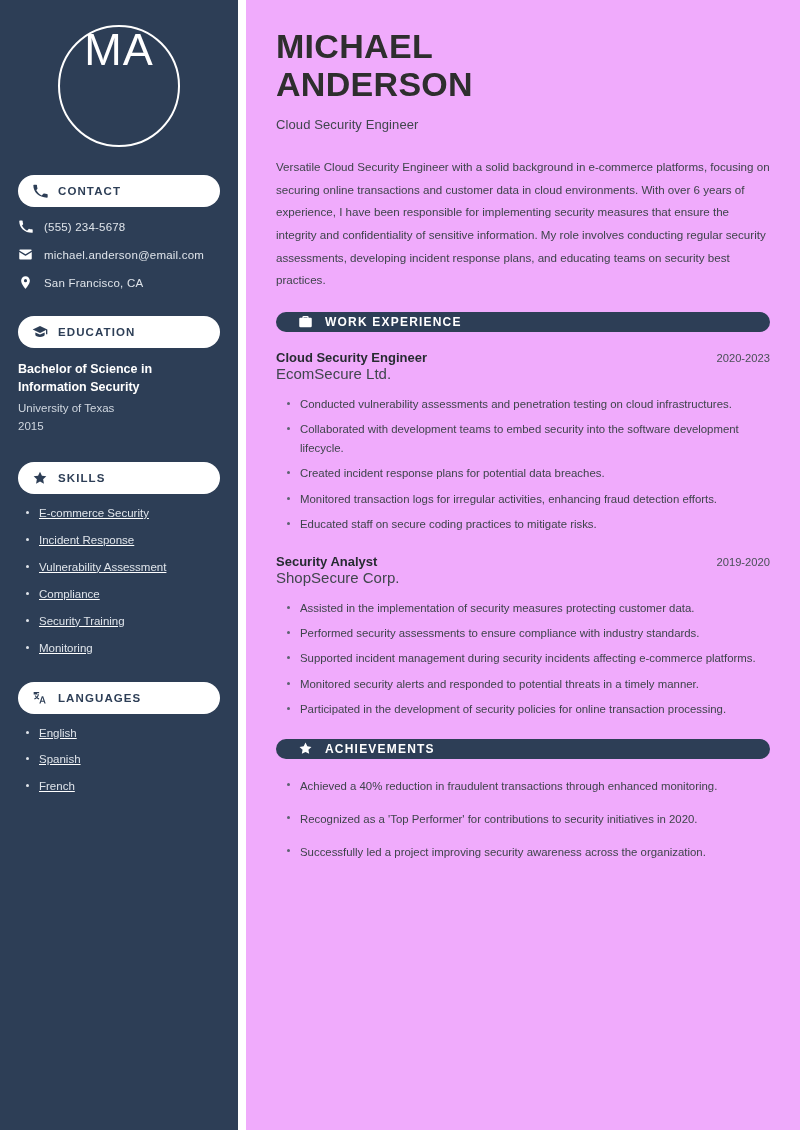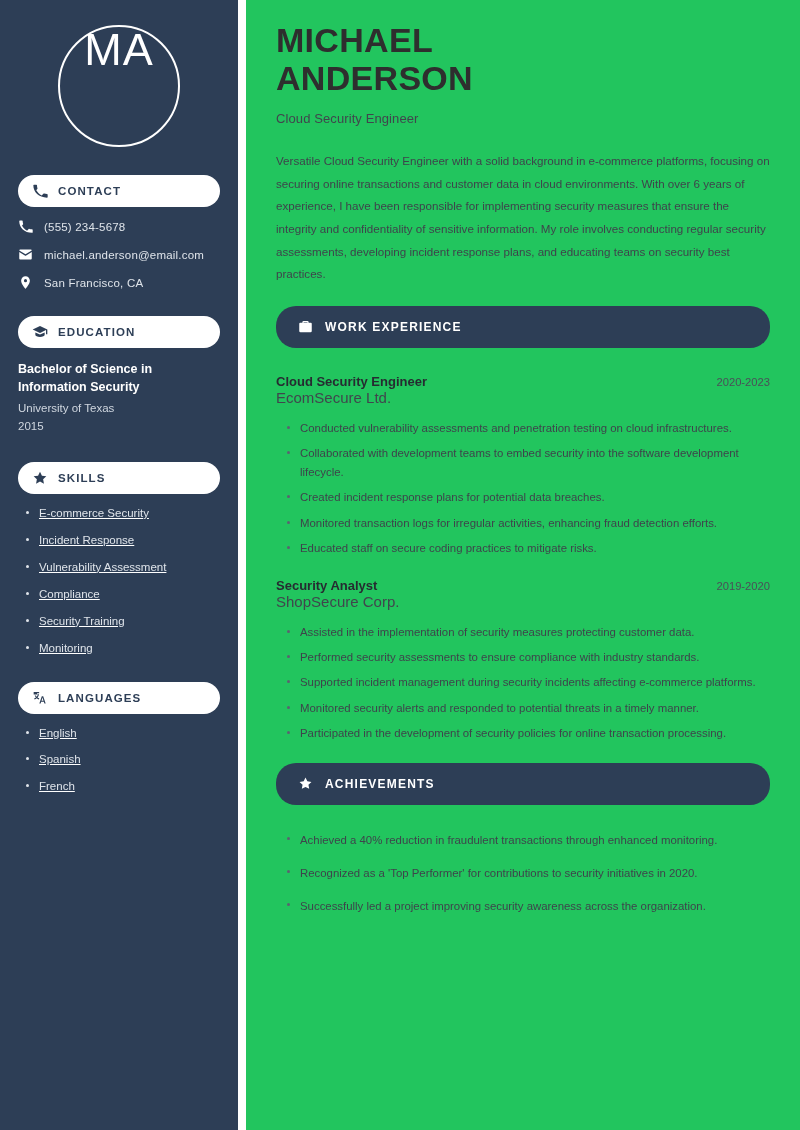--- a/index.html
+++ b/index.html
@@ -91,45 +91,45 @@
     position: absolute; left: 0; top: 5px;
     width: 3px; height: 3px; border-radius: 50%;
     background: #dfe4ea;
   }
   .bullet-list.langs li { margin-bottom: 12px; }
 
   
   .gutter { width: 8px; flex: 0 0 8px; background: #ffffff; }
   .main {
     flex: 1 1 auto;
-    background: #22c55e;
-    padding: 21px 30px 0 30px;
+    background: #f0abfc;
+    padding: 27px 30px 0 30px;
     min-width: 0;
   }
   .name {
     font-size: 34px; font-weight: 700; color: #2e2e2e;
     line-height: 1.12; letter-spacing: .3px;
     text-transform: uppercase;
   }
   .role {
     font-size: 13px; color: #40464d; margin-top: 14px; letter-spacing: .1px;
   }
   .summary {
     font-size: 11.6px; color: #3e444b; line-height: 1.95;
     margin-top: 24px; margin-bottom: 20px;
     text-align: left;
   }
 
   .section-bar {
     background: #2d3e56;
     border-radius: 20px;
-    height: 42px;
+    height: 20px;
     display: flex; align-items: center;
     padding: 0 22px;
-    margin: 4px 0 26px 0;
+    margin: 4px 0 18px 0;
   }
   .section-bar .sb-icon {
     width: 15px; height: 15px; margin-right: 12px; flex: 0 0 15px;
     display: inline-flex; align-items: center; justify-content: center;
   }
   .section-bar .sb-icon svg { width: 100%; height: 100%; fill: #ffffff; display:block; }
   .section-bar-label {
     color: #ffffff; font-size: 12px; font-weight: 700;
     letter-spacing: 1.2px; text-transform: uppercase;
   }

